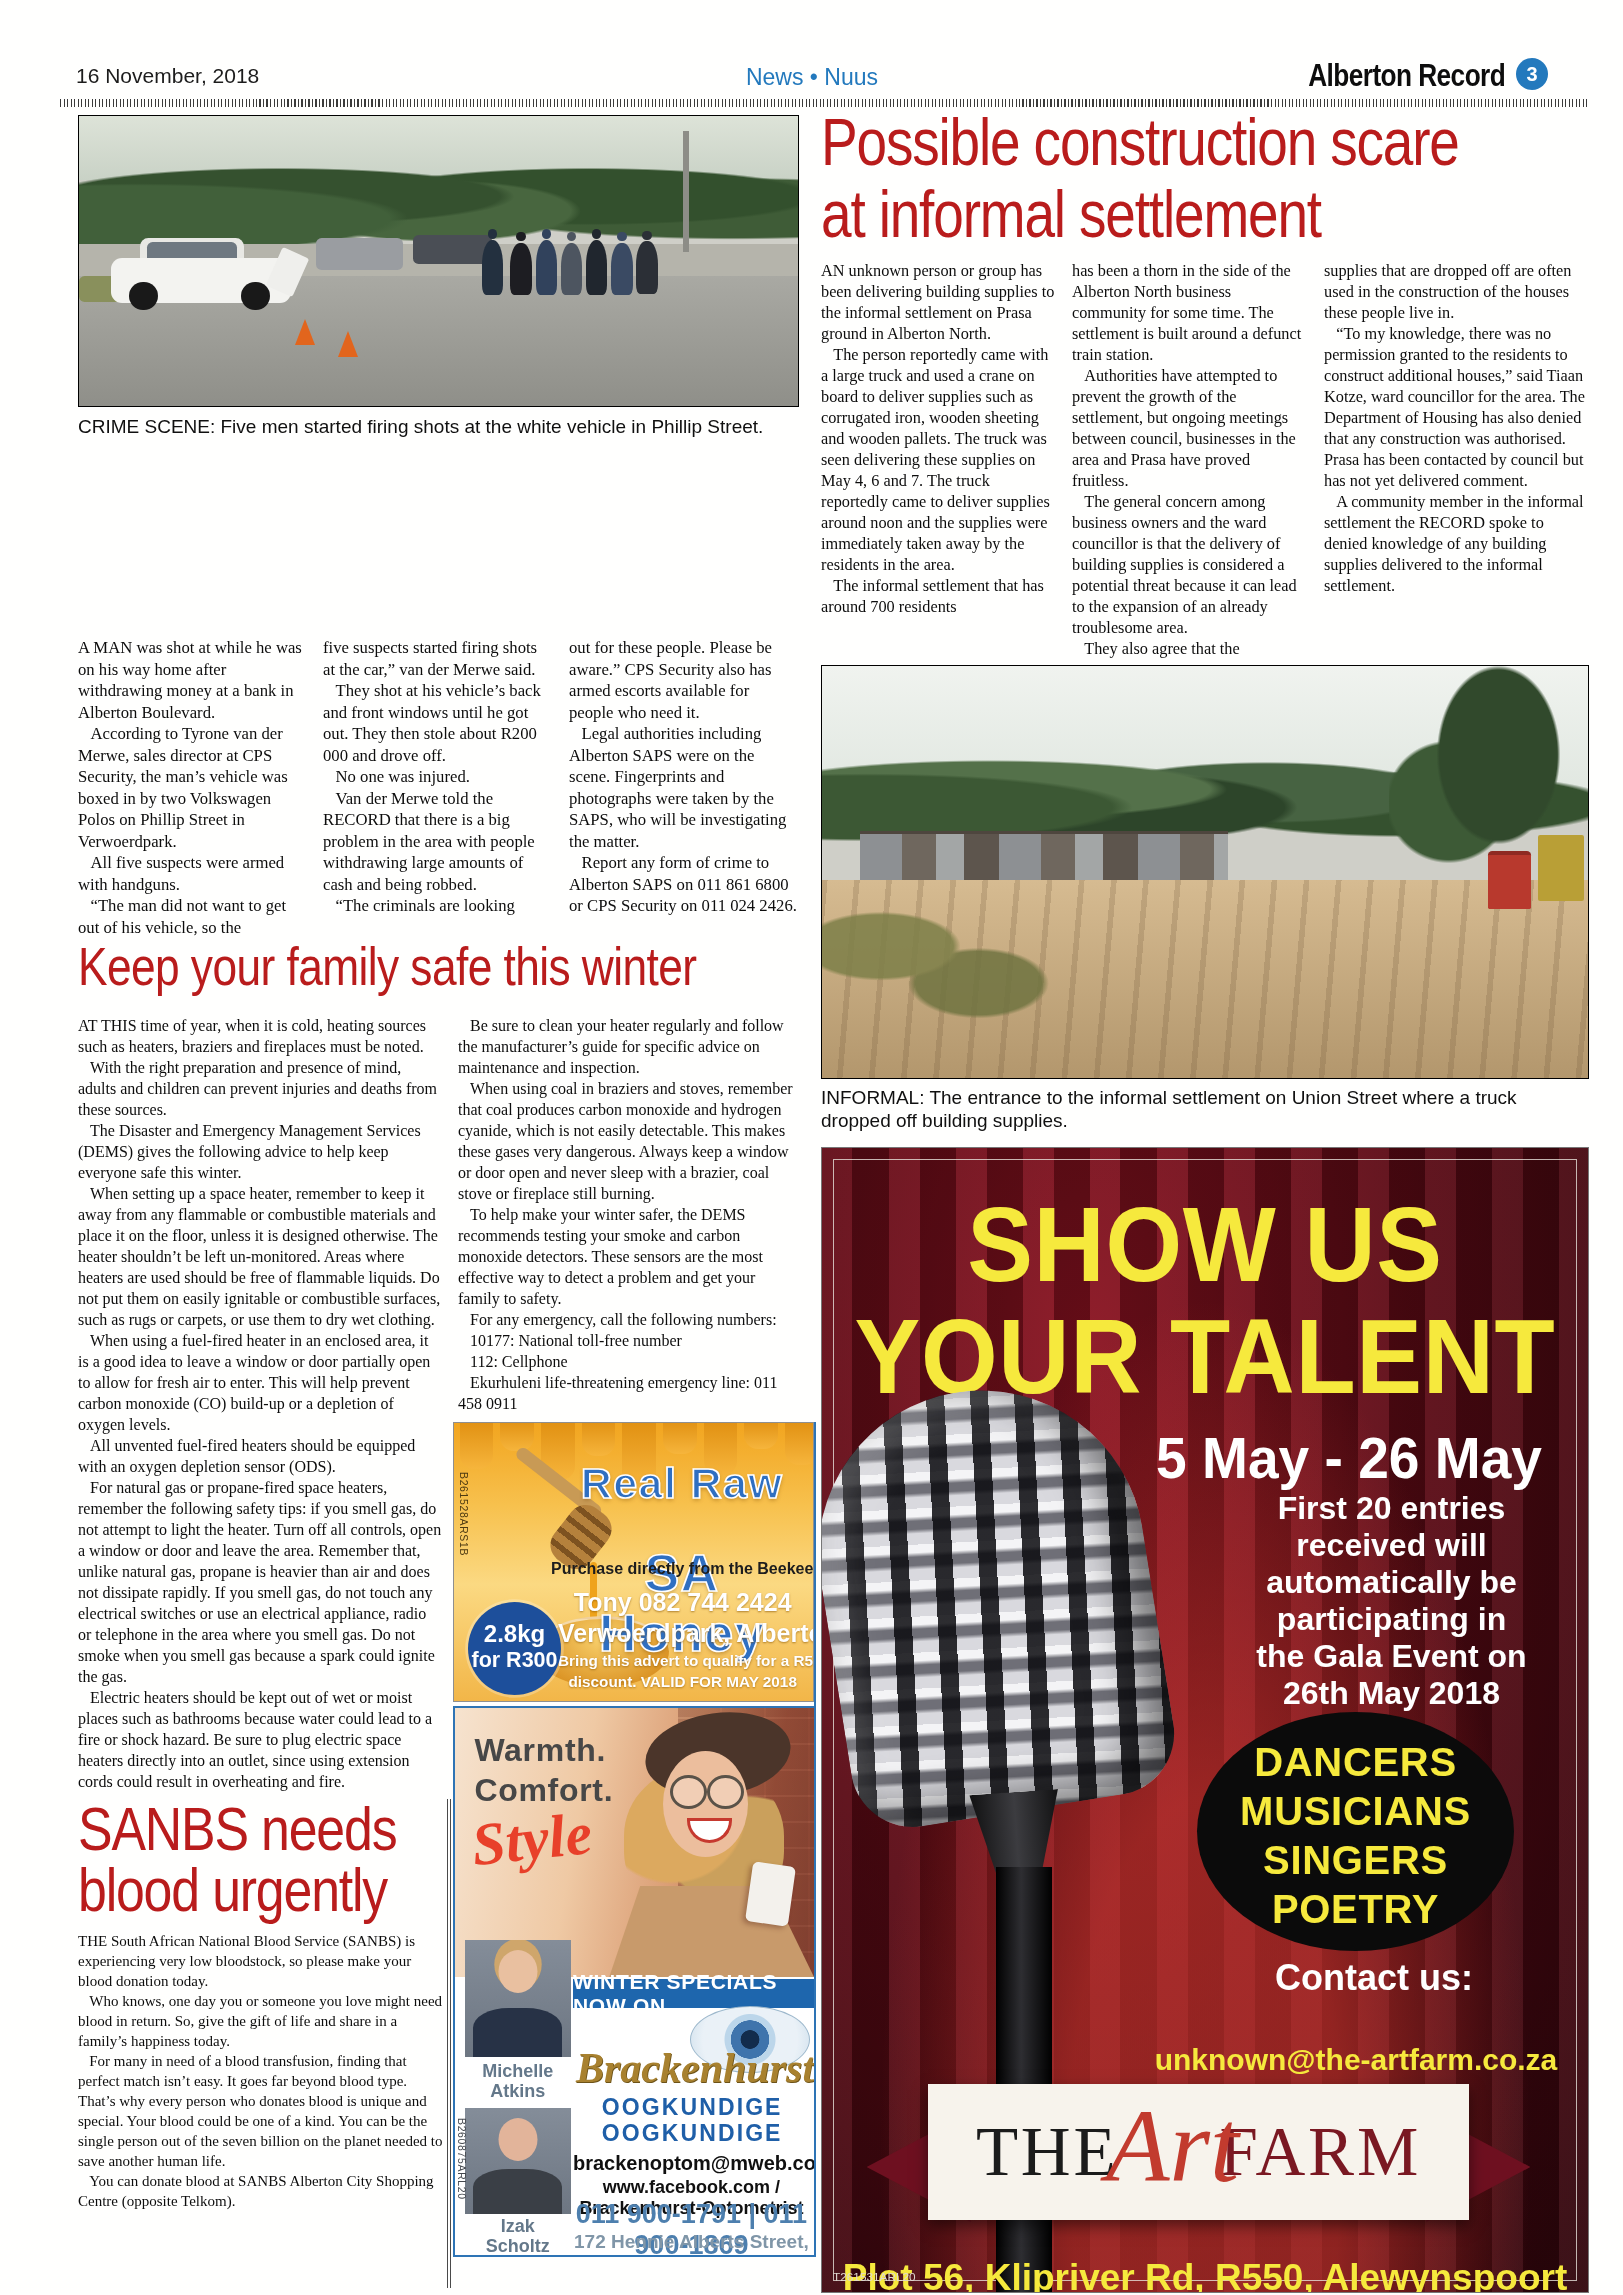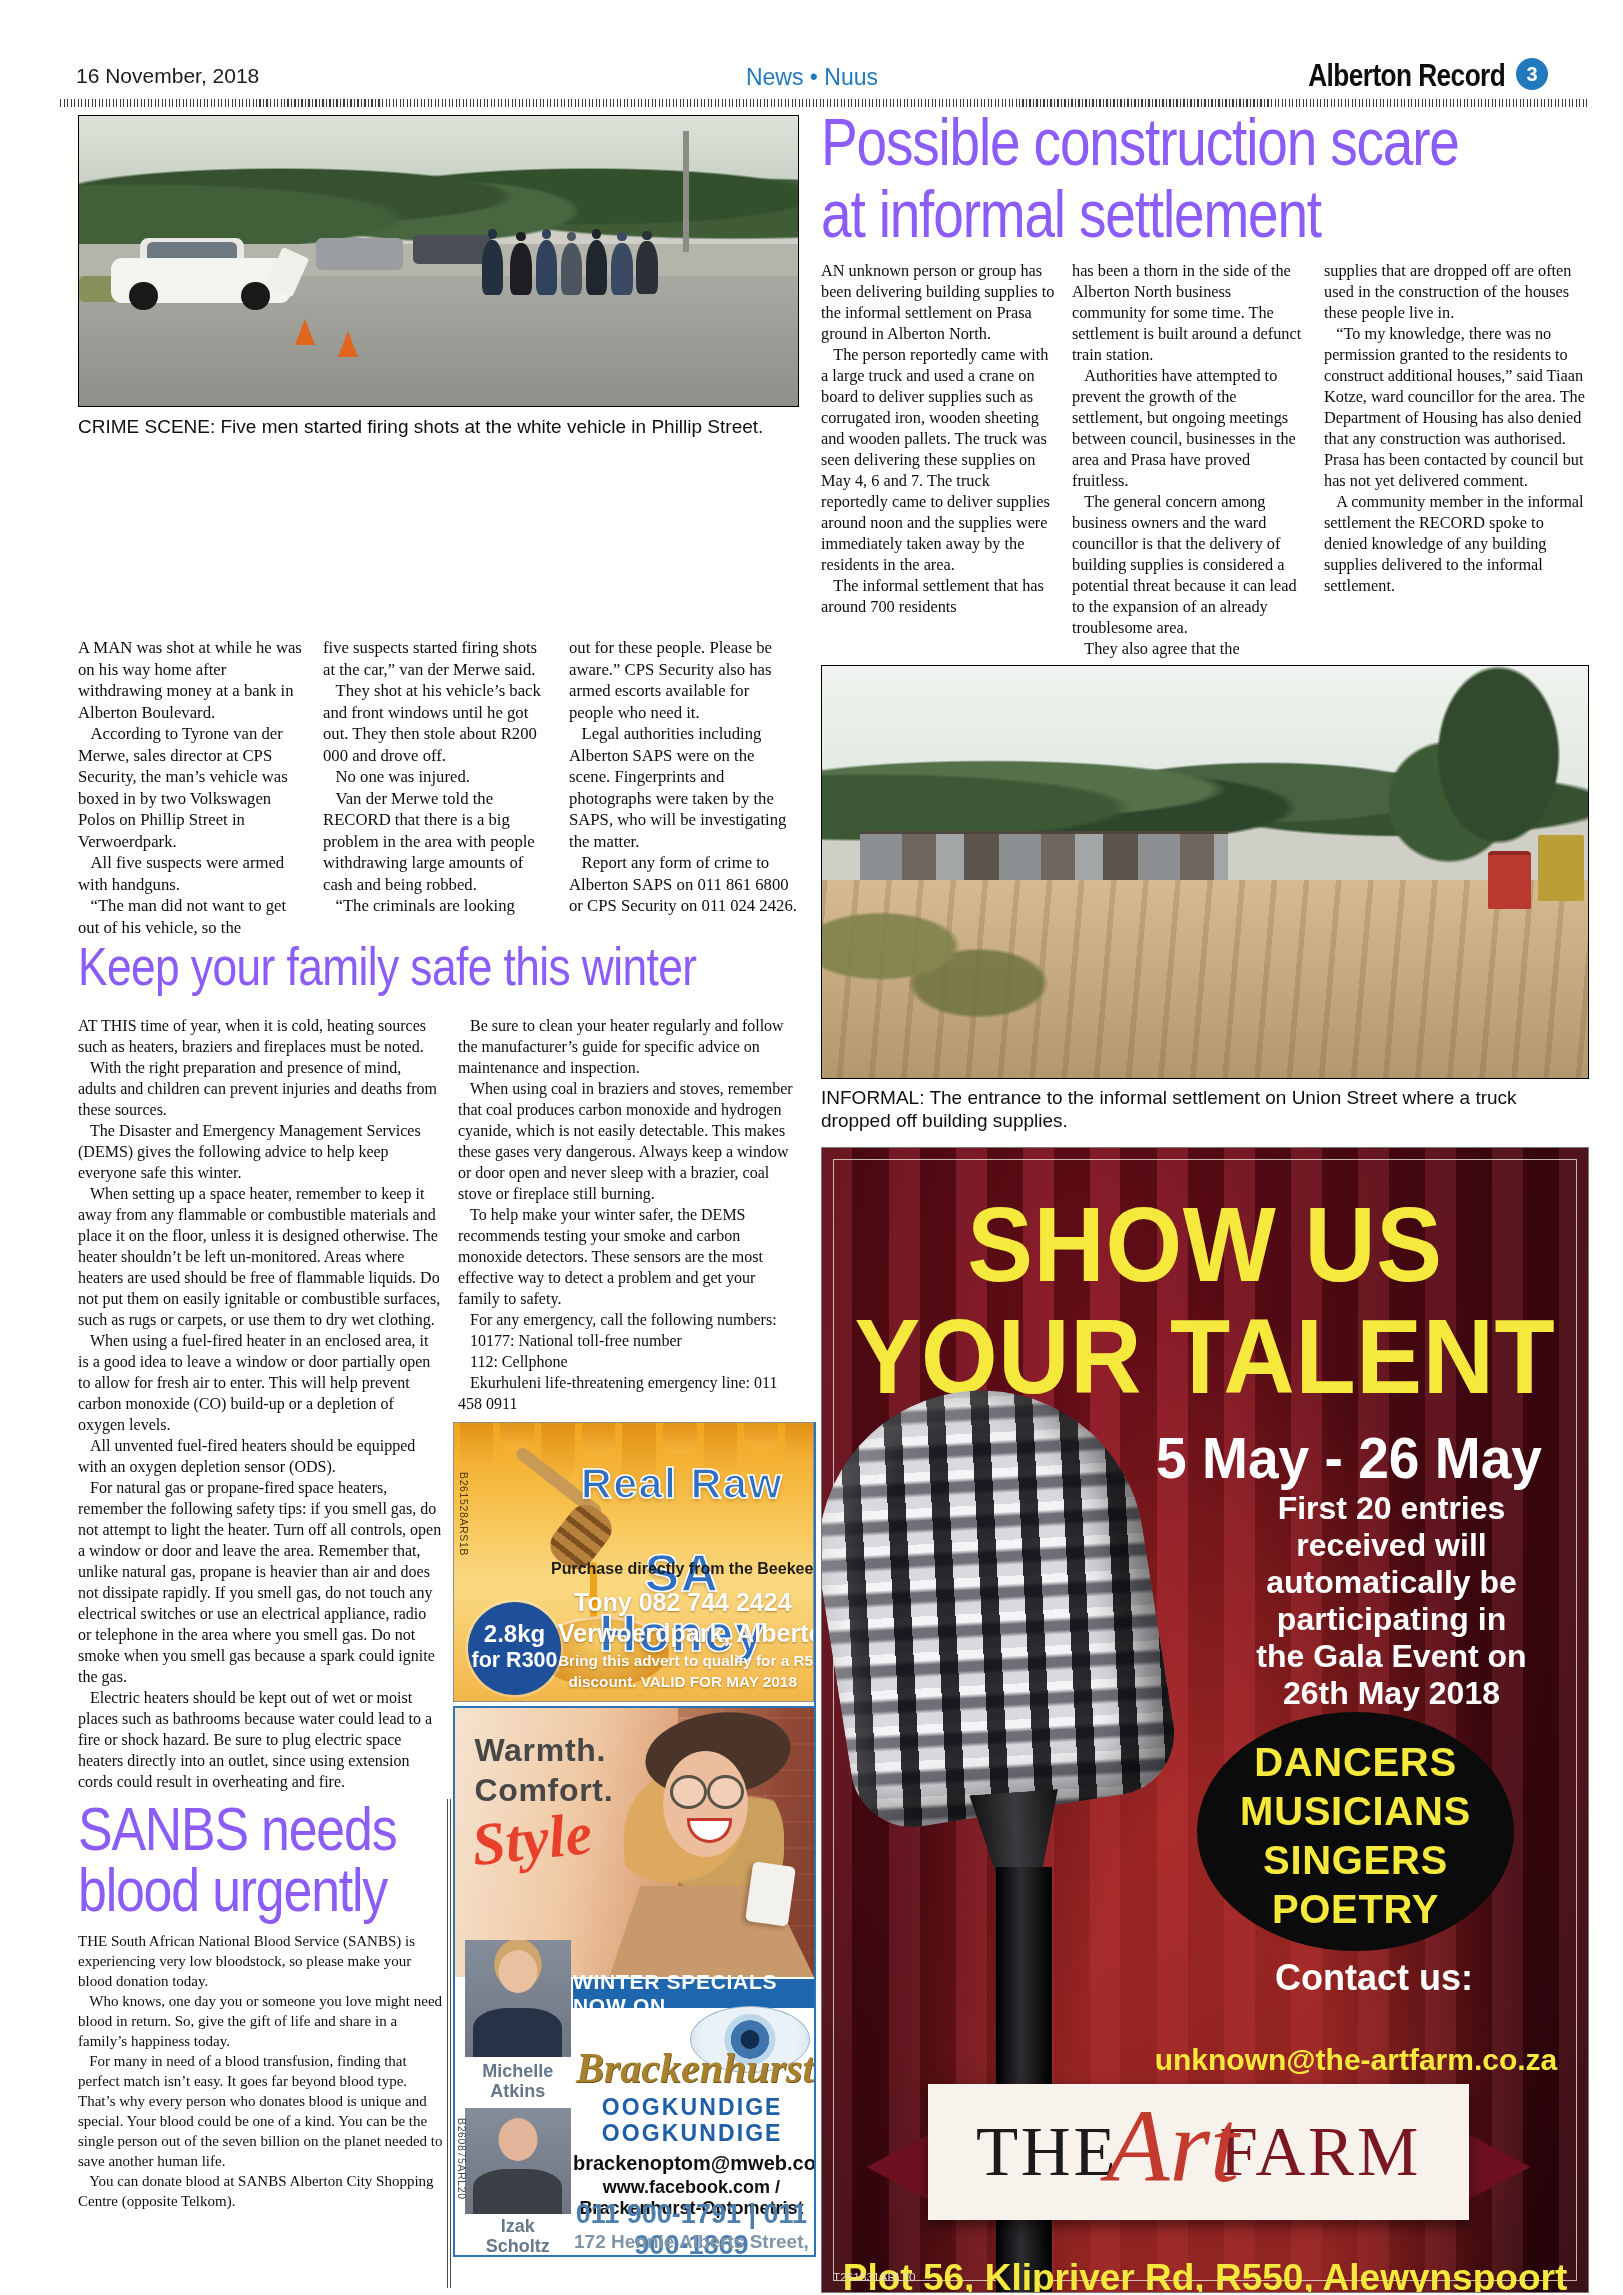--- a/index.html
+++ b/index.html
@@ -13,21 +13,21 @@
             transform:scaleX(.82);transform-origin:100% 50%;white-space:nowrap;letter-spacing:-0.7px;}
   .hdr-circle{right:76px;top:58px;width:32px;height:32px;border-radius:50%;background:#2379bd;
               color:#fff;font-size:20px;font-weight:bold;display:flex;align-items:center;justify-content:center;}
   .hatch{left:60px;width:1528px;top:99px;height:8.3px;
          background:repeating-linear-gradient(90deg,#3b3b3b 0 1.4px,transparent 1.4px 3.5px);}
   
   .pre{white-space:pre-wrap;}
   .preline{white-space:pre-line;}
   .serif{font-family:"Liberation Serif",serif;color:#0d0d0d;text-align:left;}
   .caption{font-size:19px;line-height:23px;color:#101010;}
-  .hl{color:#8b5cf6;}
+  .hl{color:#b91c1c;}
   .cond{display:inline-block;transform:scaleX(.82);transform-origin:0 50%;white-space:nowrap;letter-spacing:-1.4px;}
   .cond85{display:inline-block;transform:scaleX(.85);transform-origin:0 50%;white-space:nowrap;letter-spacing:-1.4px;}
   
   .photo{border:0.7px solid #000;overflow:hidden;background:#cfcfc8;}
   .crime-sky{left:0;top:0;width:100%;height:22%;background:linear-gradient(#dde3d8,#c9d2c6);}
   .crime-trees{left:0;top:6%;width:100%;height:42%;background:
     radial-gradient(ellipse at 8% 70%,#41603a 0 27%,transparent 29%),
     radial-gradient(ellipse at 28% 52%,#35512f 0 30%,transparent 32%),
     radial-gradient(ellipse at 50% 64%,#48663f 0 26%,transparent 28%),
     radial-gradient(ellipse at 71% 52%,#33502d 0 30%,transparent 32%),

